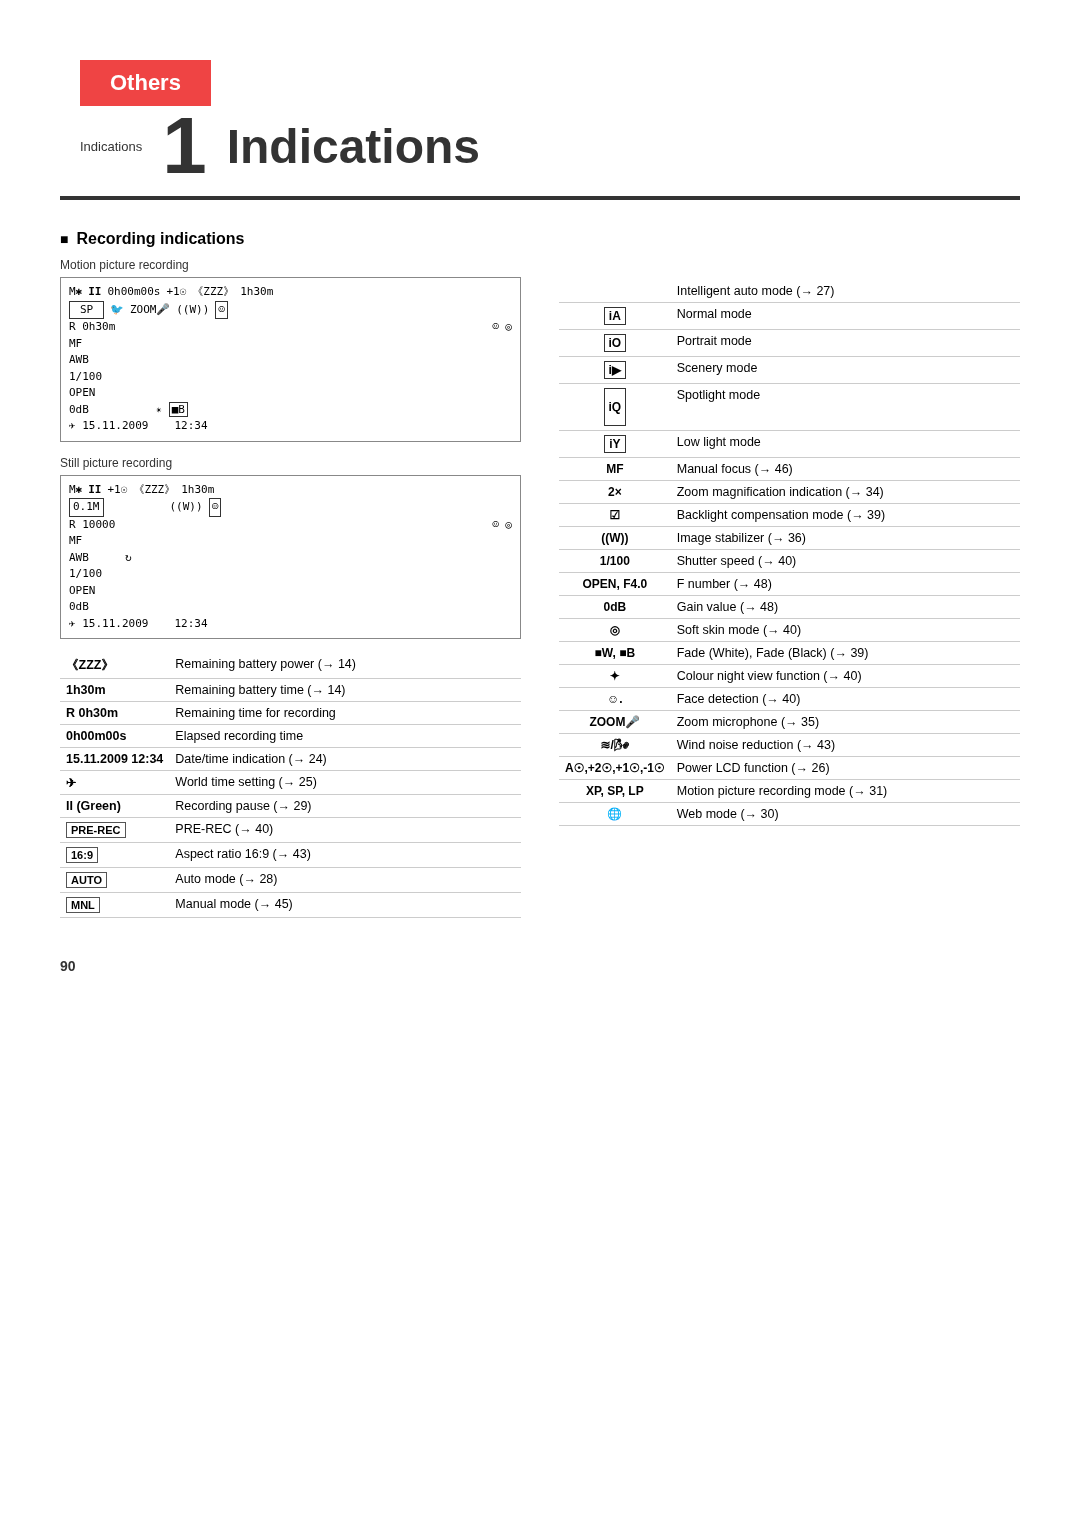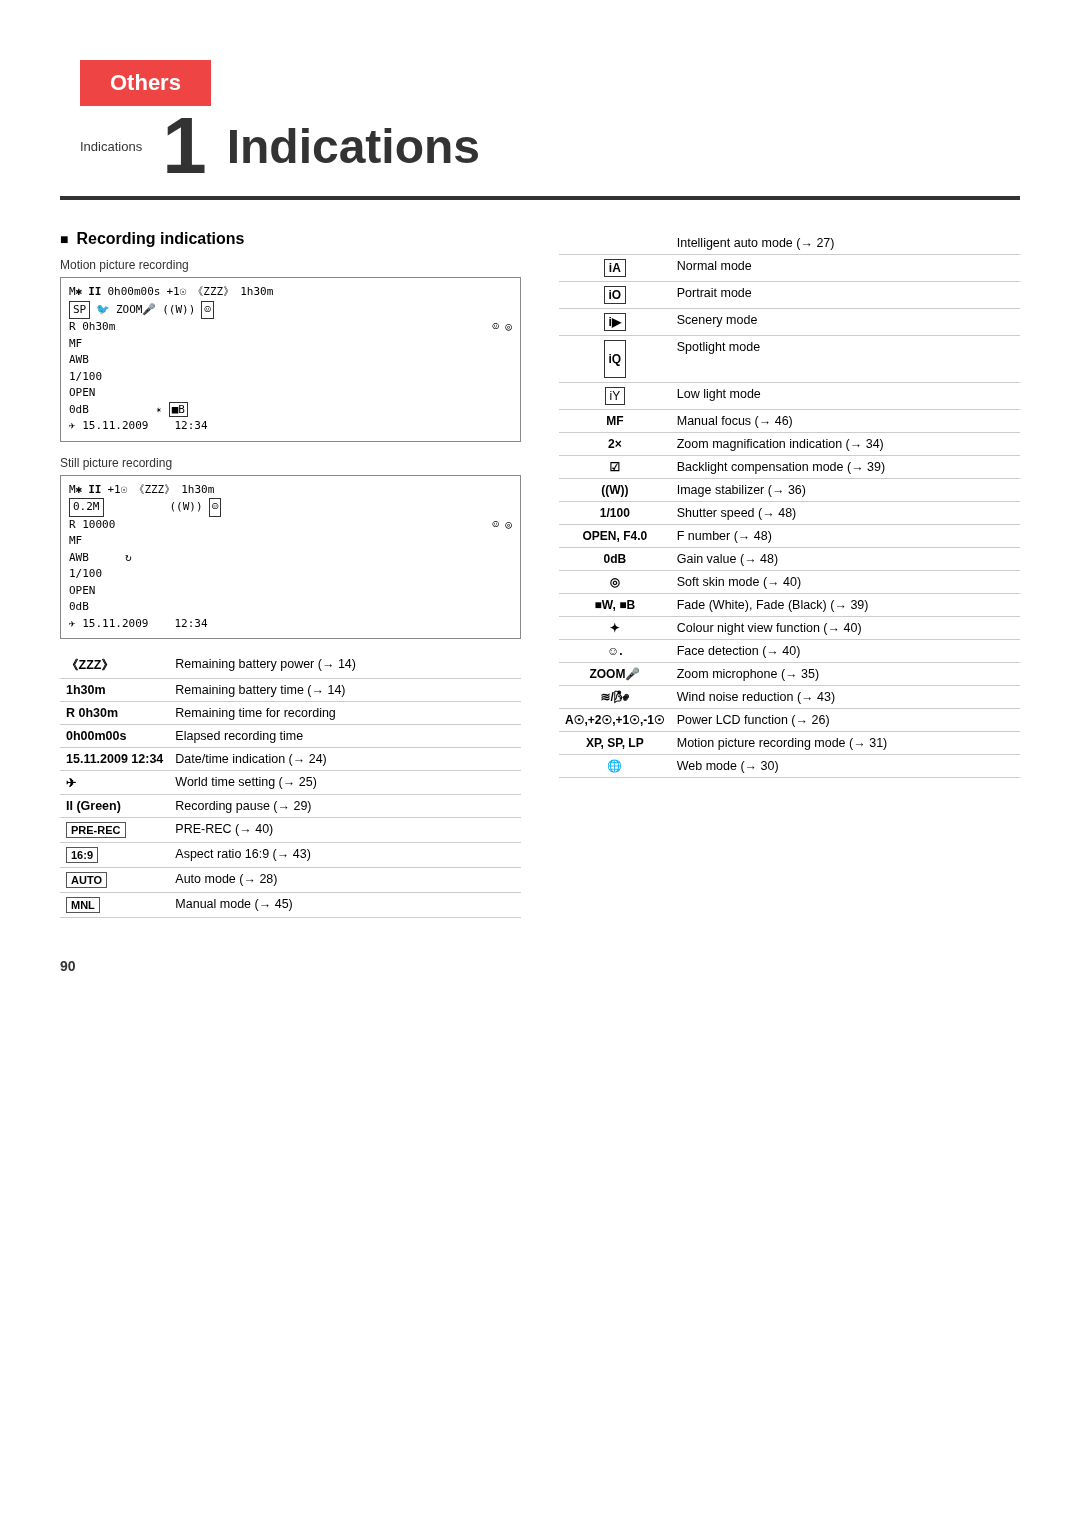--- a/index.html
+++ b/index.html
@@ -103,20 +103,21 @@
     }
     .indicator-table td:first-child {
       font-weight: bold;
       white-space: nowrap;
       width: 90px;
     }
     .right-table {
       width: 100%;
       border-collapse: collapse;
       font-size: 12.5px;
+      margin-top: 48px;
     }
     .right-table tr {
       border-bottom: 1px solid #ccc;
     }
     .right-table td {
       padding: 4px 6px;
       vertical-align: top;
     }
     .right-table td:first-child {
       width: 80px;
@@ -182,21 +183,21 @@
     <div class="recording-box">
       <div class="rec-line">
         <span>M✱</span>
         <span style="font-weight:bold;">II</span>
         <span>0h00m00s</span>
         <span>+1☉</span>
         <span>《ZZZ》</span>
         <span>1h30m</span>
       </div>
       <div class="rec-line">
-        <span style="border:1px solid #333;padding:0 3px;">SP</span>
+        <span style="border:1px solid #333;padding:0 10px;">SP</span>
         <span>🐦</span>
         <span>ZOOM🎤</span>
         <span>((W))</span>
         <span style="border:1px solid #333;padding:0 2px;">☺</span>
       </div>
       <div class="rec-line">
         <span>R 0h30m</span>
         <span style="margin-left:auto;">☺ ◎</span>
       </div>
       <div>MF</div>
@@ -217,21 +218,21 @@
     </div>
     <div class="recording-box">
       <div class="rec-line">
         <span>M✱</span>
         <span style="font-weight:bold;">II</span>
         <span>+1☉</span>
         <span>《ZZZ》</span>
         <span>1h30m</span>
       </div>
       <div class="rec-line">
-        <span style="border:1px solid #333;padding:0 3px;">0.2M</span>
+        <span style="border:1px solid #333;padding:0 3px;">0.1M</span>
         <span style="margin-left:60px;">((W))</span>
         <span style="border:1px solid #333;padding:0 2px;">☺</span>
       </div>
       <div class="rec-line">
         <span>R 10000</span>
         <span style="margin-left:auto;">☺ ◎</span>
       </div>
       <div>MF</div>
       <div class="rec-line">
         <span>AWB</span>
@@ -313,42 +314,42 @@
           </tr>
           <tr>
             <td style="text-align: center; font-size: 12px;"><span style="border: 1px solid rgb(51, 51, 51); padding: 1px 4px; display: inline-block; font-weight: bold;">i▶</span></td>
             <td>Scenery mode</td>
           </tr>
           <tr>
             <td style="text-align: center; font-size: 12px;"><span style="border: 1px solid rgb(51, 51, 51); padding: 11px 4px; display: inline-block; font-weight: bold;">iQ</span></td>
             <td>Spotlight mode</td>
           </tr>
           <tr>
-            <td style="text-align: center; font-size: 12px;"><span style="border: 1px solid rgb(51, 51, 51); padding: 1px 4px; display: inline-block; font-weight: normal;">iY</span></td>
+            <td style="text-align: center; font-size: 12px;"><span style="border: 1px solid rgb(51, 51, 51); padding: 1px 4px; display: inline-block; font-weight: bold;">iY</span></td>
             <td>Low light mode</td>
           </tr>
           <tr>
             <td style="text-align: center; font-size: 12px;"><span style="font-weight: bold;">MF</span></td>
             <td>Manual focus (→ 46)</td>
           </tr>
           <tr>
             <td style="text-align: center; font-size: 12px;"><span style="font-weight: bold;">2×</span></td>
             <td>Zoom magnification indication (→ 34)</td>
           </tr>
           <tr>
             <td style="text-align: center; font-size: 12px;">☑</td>
             <td>Backlight compensation mode (→ 39)</td>
           </tr>
           <tr>
             <td style="text-align: center; font-size: 12px;">((W))</td>
             <td>Image stabilizer (→ 36)</td>
           </tr>
           <tr>
             <td style="text-align: center; font-size: 12px;"><span style="font-weight: bold;">1/100</span></td>
-            <td>Shutter speed (→ 48)</td>
+            <td>Shutter speed (→ 40)</td>
           </tr>
           <tr>
             <td style="text-align: center; font-size: 12px;"><span style="font-weight: bold;">OPEN, F4.0</span></td>
             <td>F number (→ 48)</td>
           </tr>
           <tr>
             <td style="text-align: center; font-size: 12px;"><span style="font-weight: bold;">0dB</span></td>
             <td>Gain value (→ 48)</td>
           </tr>
           <tr>

